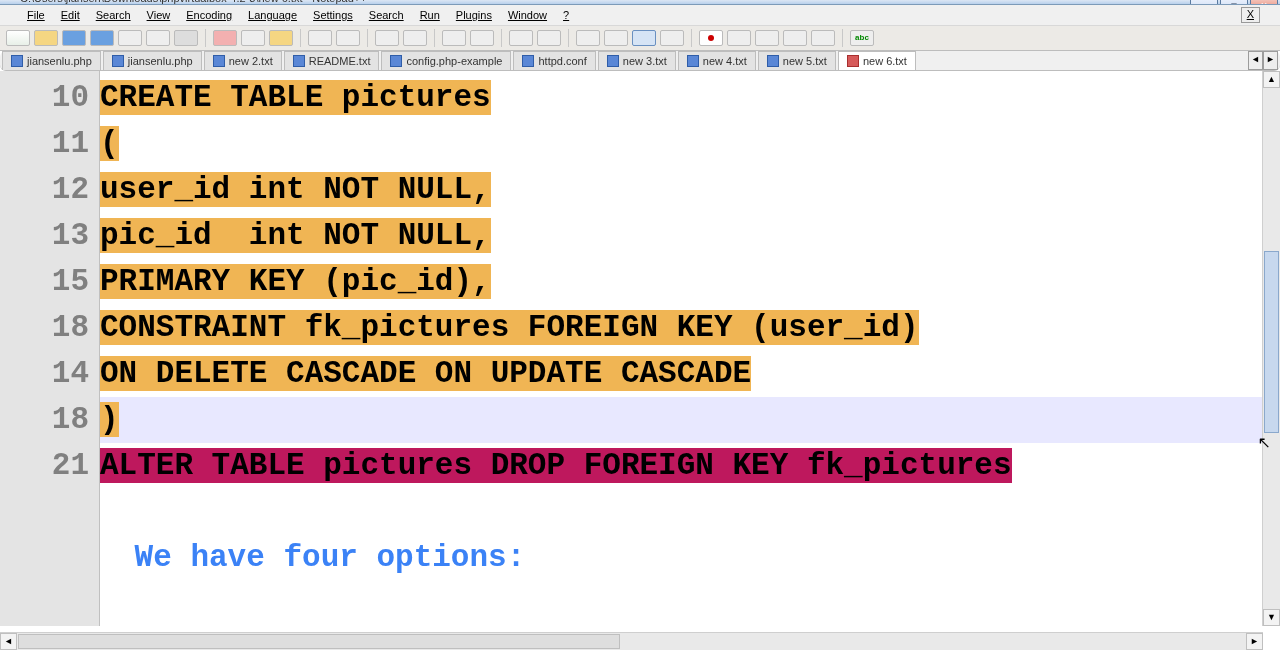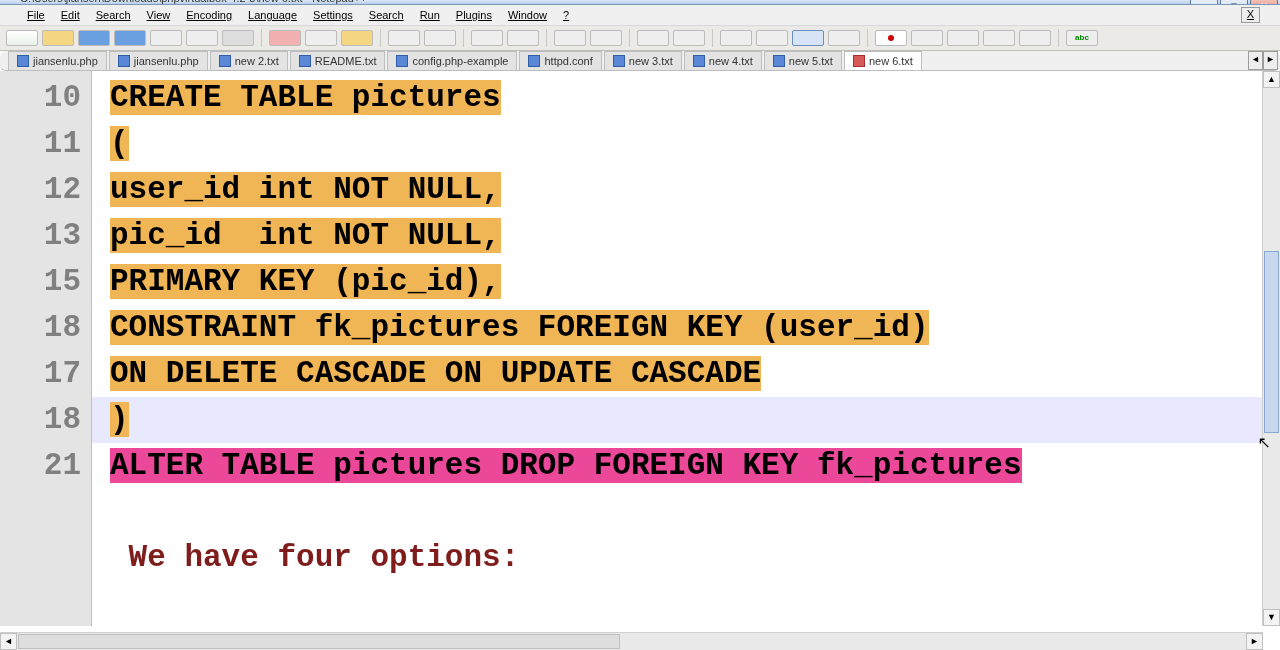--- a/index.html
+++ b/index.html
@@ -5,40 +5,40 @@
   html,body{margin:0;padding:0;font-family:Tahoma,Verdana,sans-serif;font-size:11px;background:#f0f0f0;color:#000;}
   .window{width:1280px;height:650px;position:relative;overflow:hidden;background:#fff;box-sizing:border-box;}
   .titlebar{height:4px;background:linear-gradient(#dce6f4,#b8d0ec);border-bottom:1px solid #7c9ab8;position:relative;overflow:hidden;}
   .titlebar .title{position:absolute;left:20px;top:-8px;color:#333;}
   .win-buttons{position:absolute;right:2px;top:-1px;display:flex;}
   .win-buttons div{width:26px;height:14px;margin-left:2px;border:1px solid #5a7aa0;background:linear-gradient(#e7eefb,#c3d7f2);font-size:9px;text-align:center;line-height:12px;color:#30405a;}
   .win-buttons .close{background:linear-gradient(#f2c0b6,#e77a64);color:#fff;}
   .menubar{background:#f0f0f0;border-bottom:1px solid #d8d8d8;padding:2px 20px;display:flex;gap:2px;text-decoration:underline;}
   .menubar span{padding:2px 7px;cursor:default;}
   .toolbar{background:#eceae6;border-bottom:1px solid #bdbdbd;padding:3px 6px;display:flex;align-items:center;gap:4px;}
-  .tb-ico{width:32px;height:16px;display:inline-block;border:1px solid #bbb;border-radius:2px;background:#fff;box-sizing:border-box;}
+  .tb-ico{width:24px;height:16px;display:inline-block;border:1px solid #bbb;border-radius:2px;background:#fff;box-sizing:border-box;}
   .tb-sep{width:1px;height:18px;background:#c8c8c8;margin:0 3px;}
-  .tabbar{background:#f0f0f0;border-bottom:1px solid #bdbdbd;display:flex;align-items:flex-end;padding-left:8px;position:relative;border-radius:6px;}
+  .tabbar{background:#f0f0f0;border-bottom:1px solid #bdbdbd;display:flex;align-items:flex-end;padding-left:2px;position:relative;border-radius:6px;}
   .tab{display:flex;align-items:center;gap:4px;padding:3px 8px;background:#e3e3e3;border:1px solid #bdbdbd;border-bottom:none;margin-right:2px;font-size:11px;color:#333;}
   .tab.active{background:#fff;}
   .tab-ico{width:12px;height:12px;background:#5a87d6;border:1px solid #2f5da8;box-sizing:border-box;}
   .tab.dirty .tab-ico{background:#d65a5a;border-color:#a82f2f;}
   .tabbar-arrows{position:absolute;right:2px;top:0;display:flex;}
   .tabbar-arrows div{width:13px;height:17px;border:1px solid #9c9c9c;background:#eee;font-size:9px;text-align:center;line-height:15px;}
   .editor-wrap{position:relative;height:555px;background:#fff;}
   .editor{display:flex;height:100%;overflow:hidden;}
-  .gutter{width:92px;background:#e4e4e4;border-right:1px solid #c0c0c0;text-align:right;padding-top:4px;box-sizing:border-box;}
+  .gutter{width:100px;background:#e4e4e4;border-right:1px solid #c0c0c0;text-align:right;padding-top:4px;box-sizing:border-box;}
   .gutter div{font:bold 31px/46px "Courier New",monospace;color:#808080;padding-right:10px;}
   .code{flex:1;padding-top:4px;font:bold 31px/46px "Courier New",monospace;position:relative;}
-  .codeline{height:46px;white-space:pre;margin-left:18px;}
+  .codeline{height:46px;white-space:pre;}
   .hl-o{background:#f0b554;color:#000;display:inline;}
-  .hl-t{background:#ec4899;color:#000;display:inline;font-family:Liberation Mono, monospace;}
+  .hl-t{background:#be185d;color:#000;display:inline;font-family:Liberation Mono, monospace;}
   .cur-line-bg{position:absolute;left:0;right:0;height:46px;background:#e8e8ff;z-index:0;}
   .codeline span{position:relative;z-index:1;}
-  .plain{color:#7f1d1d;}
+  .plain{color:#3b82f6;padding-left:16px;}
   .vscroll{position:absolute;right:0;top:0;width:17px;height:100%;background:#e9e9e9;border-left:1px solid #cfcfcf;}
   .vscroll .arrow{height:17px;background:#f3f3f3;border:1px solid #bfbfbf;font-size:9px;text-align:center;line-height:15px;box-sizing:border-box;}
   .vscroll .thumb{position:absolute;left:1px;right:1px;background:#c7d8ee;border:1px solid #8aa8cc;height:180px;top:180px;}
   .hscroll{position:absolute;left:0;right:17px;bottom:0;height:17px;background:#e9e9e9;border-top:1px solid #cfcfcf;}
   .hscroll .arrow{width:17px;height:100%;background:#f3f3f3;border:1px solid #bfbfbf;font-size:9px;text-align:center;line-height:14px;display:inline-block;box-sizing:border-box;}
   .hscroll .harrow-r{float:right;}
   .hscroll .thumb{position:absolute;top:1px;bottom:1px;left:18px;width:600px;background:#dedede;border:1px solid #bfbfbf;}
   .cursor-img{position:absolute;right:9px;top:362px;font-size:16px;color:#000;z-index:50;}
 </style>
 </head>
@@ -162,21 +162,21 @@
 
   <div class="editor-wrap">
     <div class="editor">
       <div class="gutter" id="gutter">
           <div>10</div>
           <div>11</div>
           <div>12</div>
           <div>13</div>
           <div>15</div>
           <div>18</div>
-          <div>17</div>
+          <div>14</div>
           <div>18</div>
           <div>21</div>
         </div>
       <div class="code" id="code">
           <div class="codeline"><span class="hl-o">CREATE TABLE pictures</span></div>
           <div class="codeline"><span class="hl-o">(</span></div>
           <div class="codeline"><span class="hl-o">user_id int NOT NULL,</span></div>
           <div class="codeline"><span class="hl-o">pic_id  int NOT NULL,</span></div>
           <div class="codeline"><span class="hl-o">PRIMARY KEY (pic_id),</span></div>
           <div class="codeline"><span class="hl-o">CONSTRAINT fk_pictures FOREIGN KEY (user_id)</span></div>

